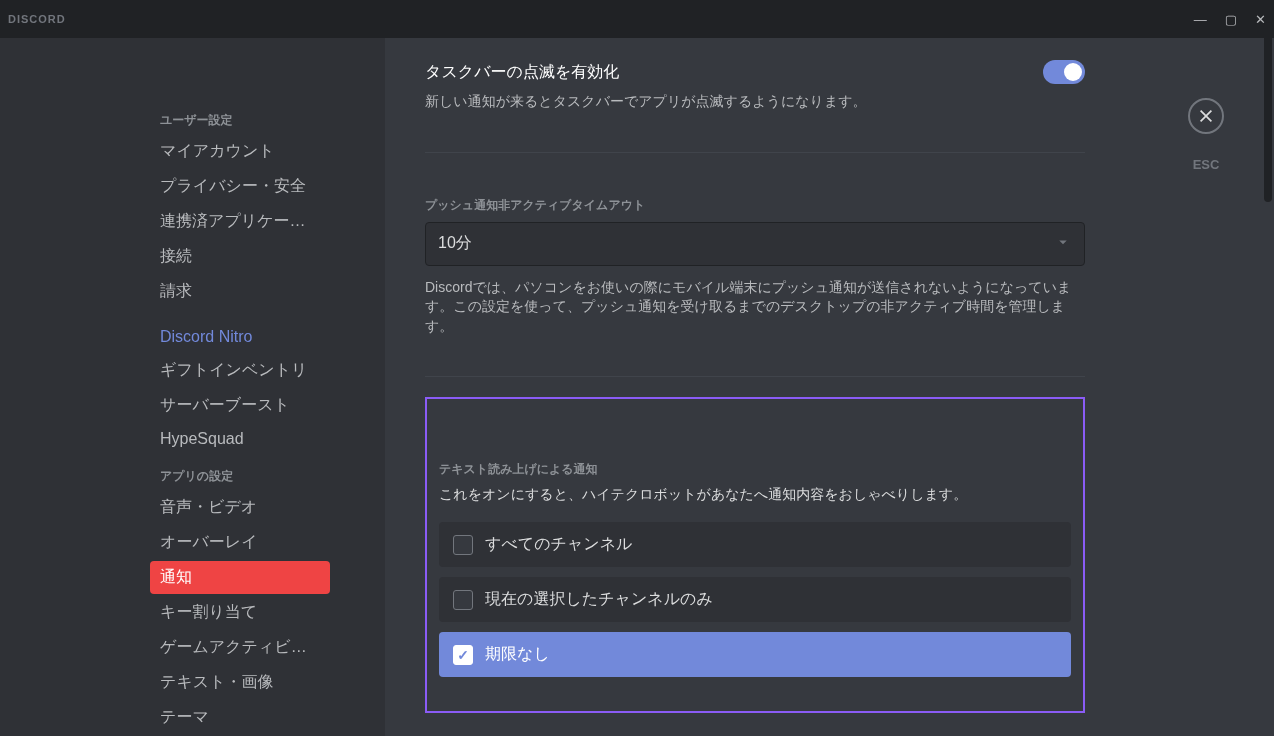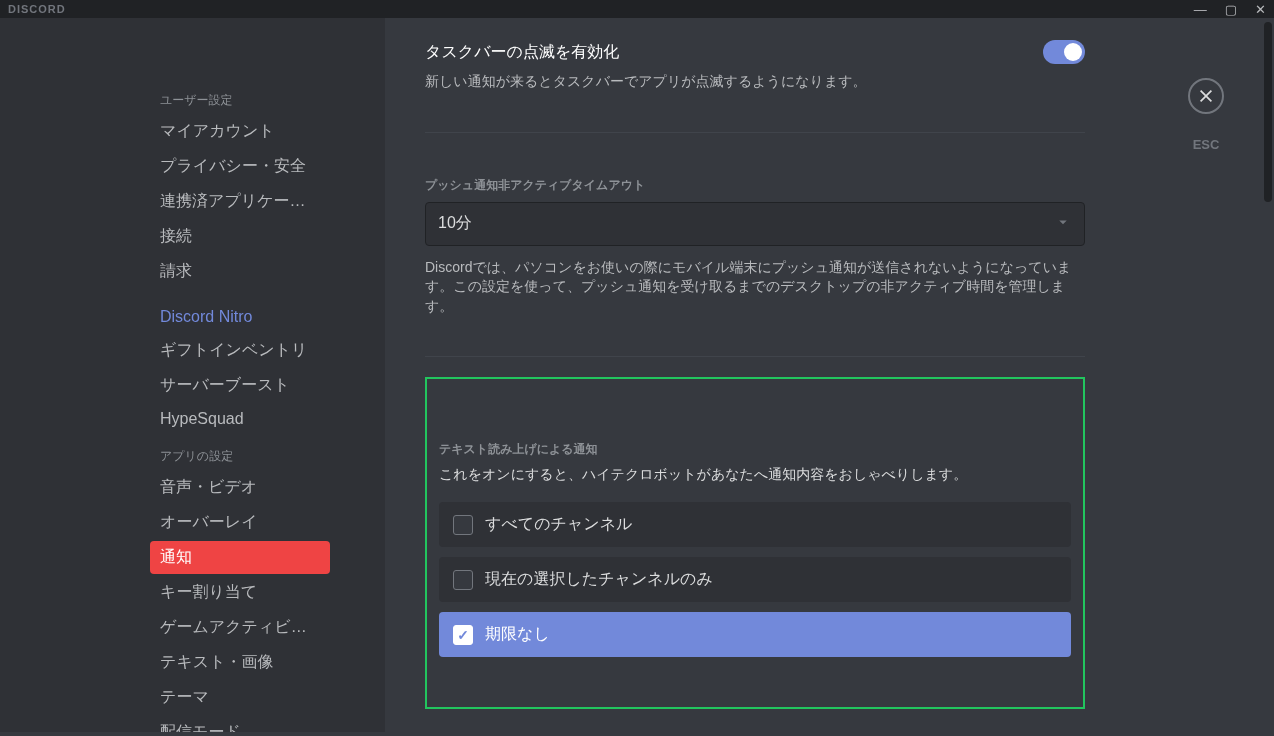--- a/index.html
+++ b/index.html
@@ -6,21 +6,21 @@
 body {
   width: 1274px;
   height: 736px;
   background: #36393f;
   font-family: -apple-system, BlinkMacSystemFont, "Segoe UI", Helvetica, Arial, sans-serif;
   color: #dcddde;
   overflow: hidden;
   position: relative;
 }
 .titlebar {
-  height: 18px;
+  height: 38px;
   background: #202225;
   display: flex;
   align-items: center;
   justify-content: space-between;
   padding: 0 8px;
 }
 .titlebar-logo {
   color: #72767d;
   font-size: 11px;
   font-weight: 700;
@@ -41,21 +41,21 @@
   width: 385px;
   background: #2f3136;
   padding-top: 60px;
   padding-left: 150px;
   padding-right: 55px;
   overflow-y: auto;
 }
 .sidebar-header {
   color: #8e9297;
   font-size: 12px;
-  font-weight: 400;
+  font-weight: 700;
   padding: 6px 10px;
   margin-top: 8px;
 }
 .sidebar-item {
   color: #b9bbbe;
   font-size: 16px;
   padding: 6px 10px;
   margin-bottom: 2px;
   border-radius: 4px;
   cursor: pointer;
@@ -137,22 +137,22 @@
   display: flex;
   justify-content: space-between;
   align-items: center;
   cursor: pointer;
   margin-bottom: 12px;
 }
 .chevron {
   color: #72767d;
 }
 .highlight-box {
-  border: 2px solid #22c55e;
-  padding: 18px 12px 40px 12px;
+  border: 2px solid #8b5cf6;
+  padding: 18px 12px 24px 12px;
   margin-top: 8px;
 }
 .tts-desc {
   color: #dcddde;
   font-size: 14px;
   margin-bottom: 18px;
   font-family: Liberation Serif, serif;
 }
 .radio-option {
   background: #2f3136;

